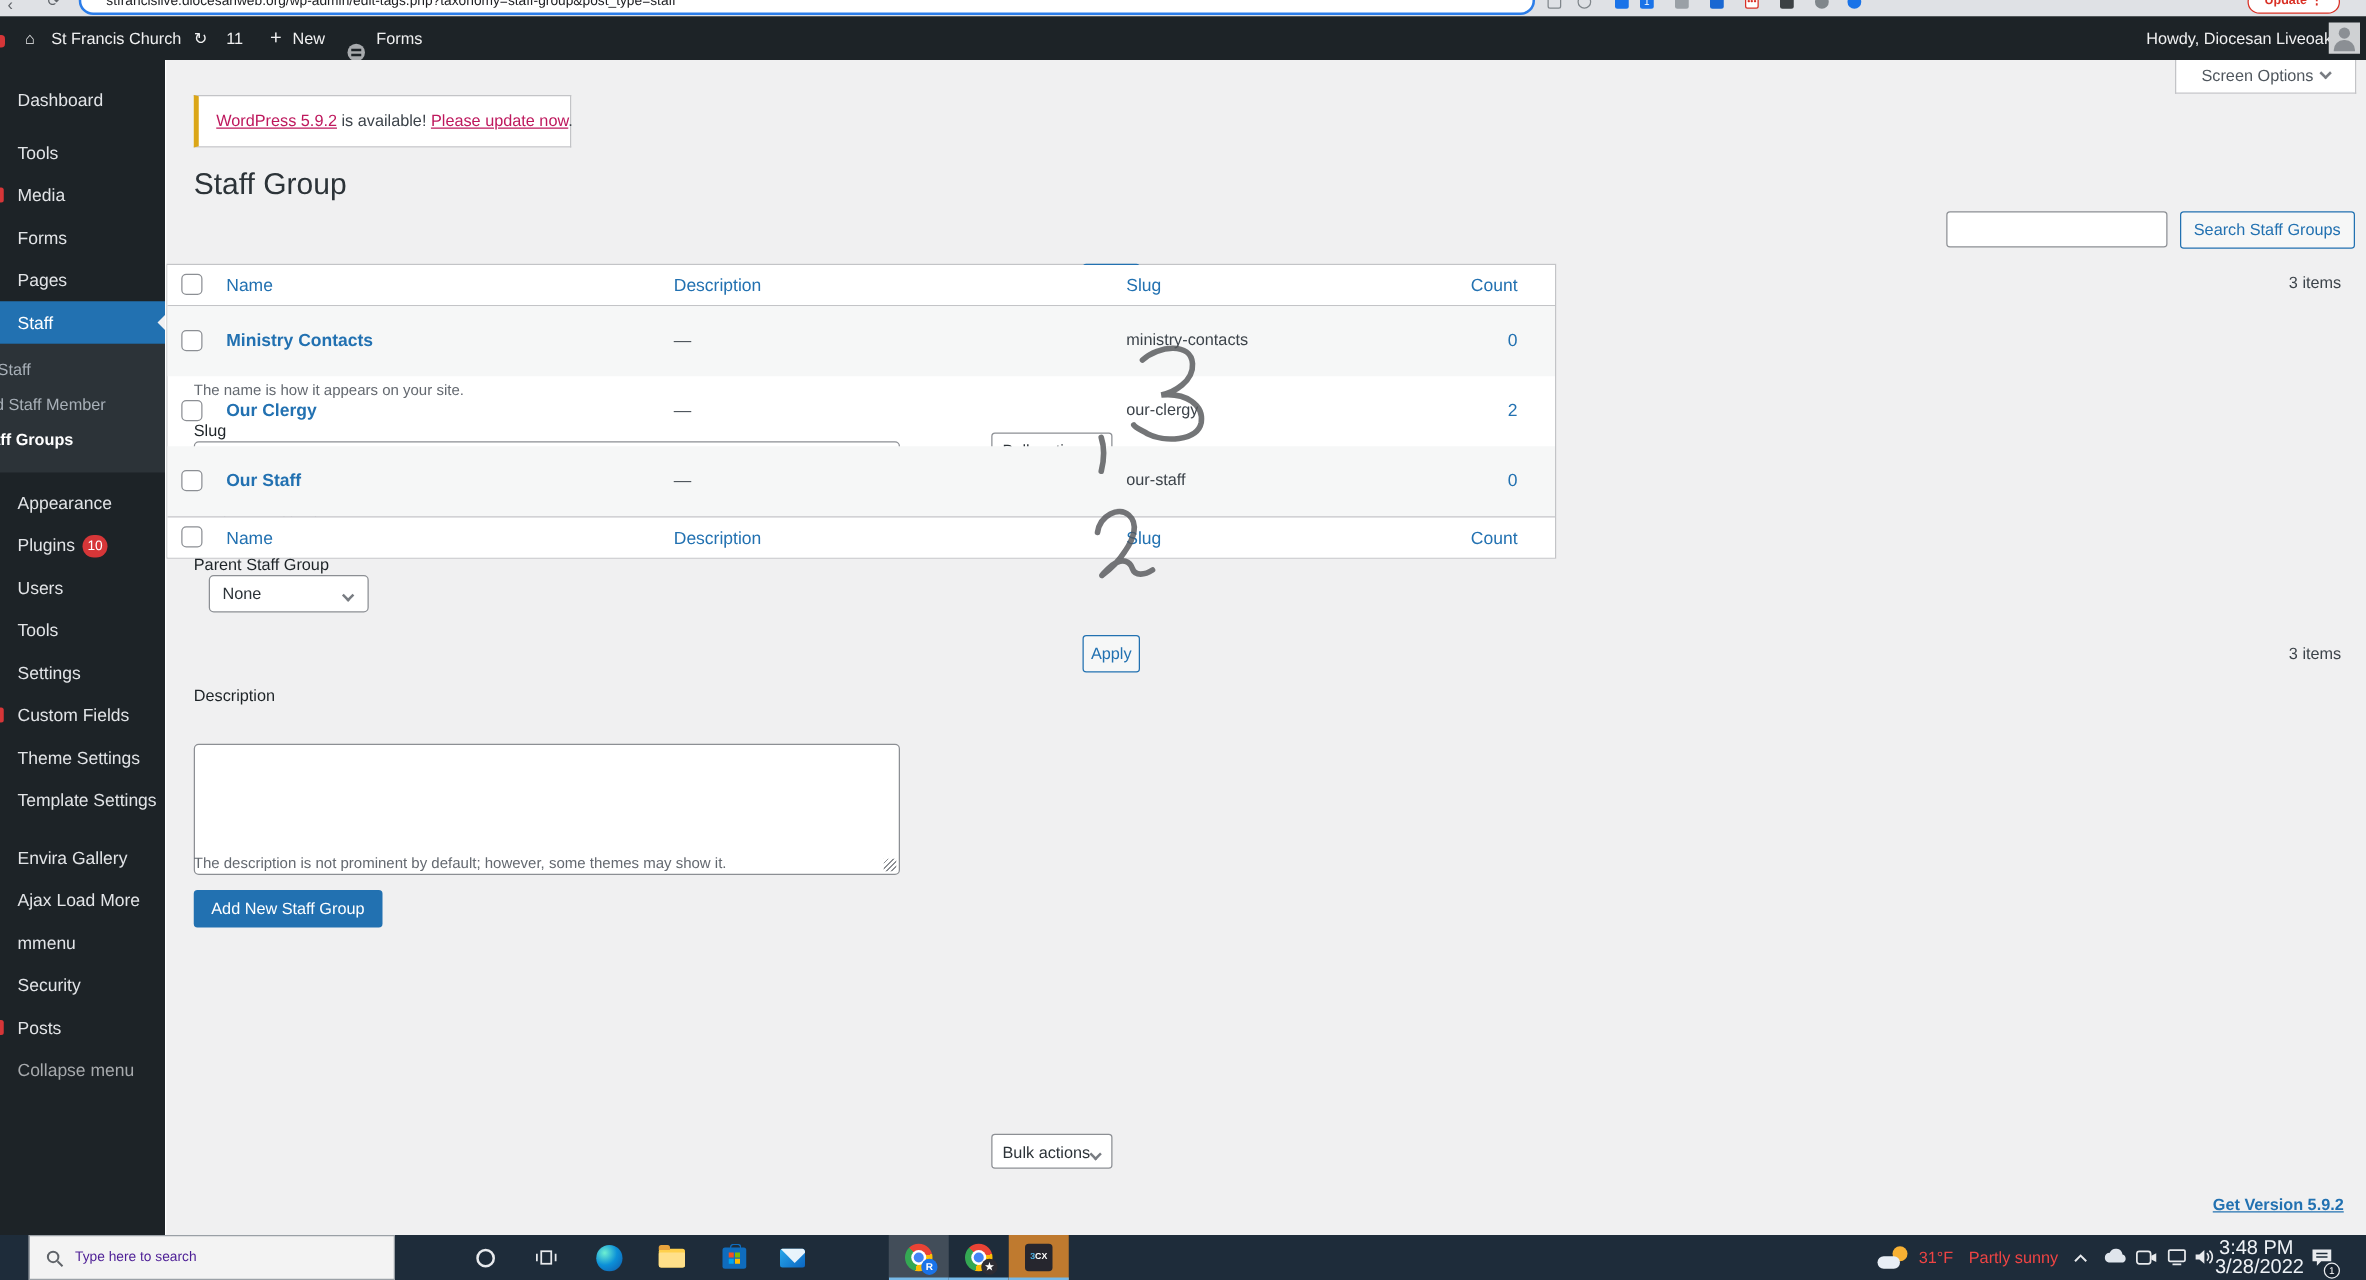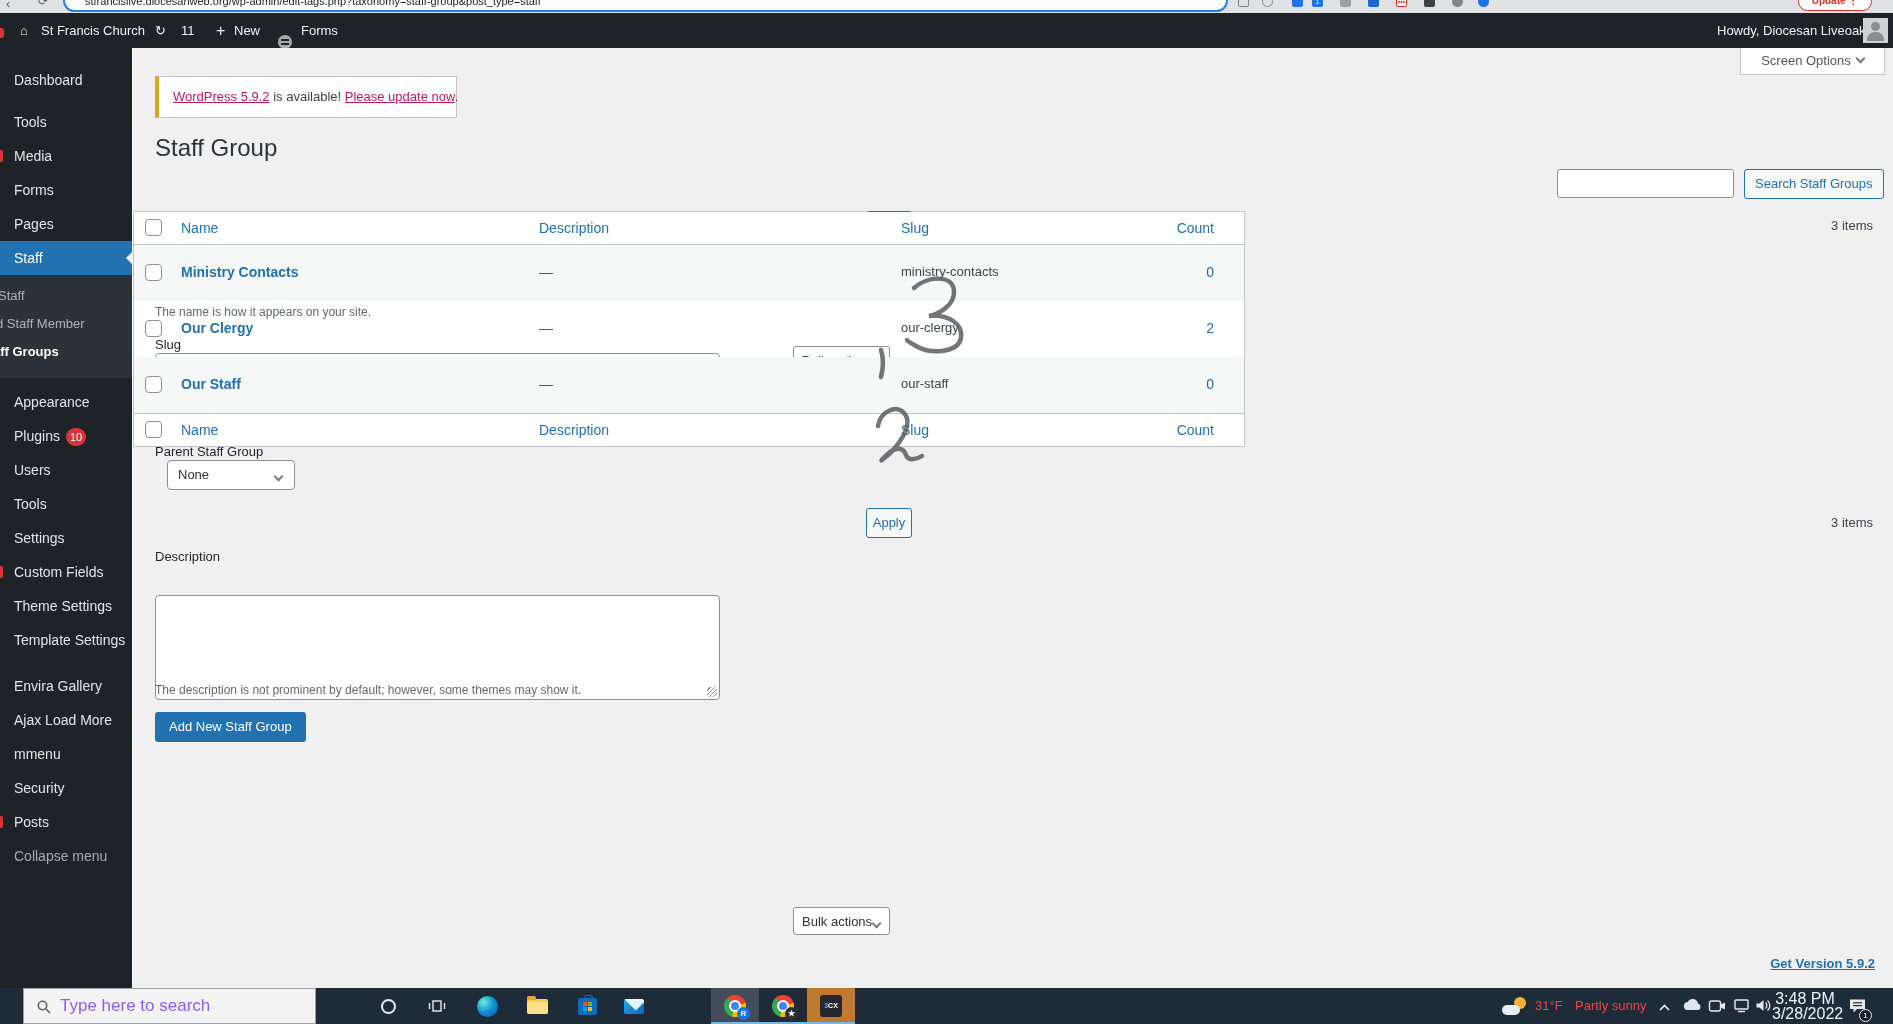--- a/index.html
+++ b/index.html
@@ -102,21 +102,21 @@
   #get-version { right:18px; top:908px; font-size:13px; color:#2271b1; text-decoration:underline; font-weight:bold; }
 
   
   #handwriting { left:694px; top:210px; width:150px; height:270px; pointer-events:none; }
 
   
   #taskbar { left:0; top:988px; width:1893px; height:36px; background:#1e2c3a; color:#eef2f6; }
   #tb-start { left:-8px; top:10px; width:16px; height:16px;
     background:conic-gradient(#fff 0 100%); clip-path:polygon(0 0,47% 0,47% 47%,0 47%,0 53%,47% 53%,47% 100%,0 100%,0 0);  }
   #tb-search { left:23px; top:0; width:293px; height:36px; background:#f3f3f3; border:1px solid #9aa0a6;
-    color:#8b5cf6; font-size:17px; line-height:34px; padding-left:36px; }
+    color:#4c1d95; font-size:11px; line-height:34px; padding-left:36px; }
   .tb-cell { top:0; width:48px; height:36px; display:flex; align-items:center; justify-content:center; }
   .tb-cell.open { box-shadow:inset 0 -2px 0 #76b9e8; }
   .tb-cell.focus { background:rgba(255,255,255,.16); }
   .tb-cell.attention { background:#bf7a2f; }
   #cortana-ring { width:15px; height:15px; border:2px solid #e8eaed; border-radius:50%; }
   .edge-ball { width:21px; height:21px; border-radius:50%;
     background:radial-gradient(circle at 32% 30%, #6df0d2 0%, #0c90d8 48%, #1057a8 100%); }
   .folder { position:relative; width:21px; height:15px; background:#ffd04c; border-radius:2px; }
   .folder:before { content:""; position:absolute; left:0; top:-3px; width:9px; height:4px; background:#e8a33d; border-radius:2px 2px 0 0; }
   .folder:after { content:""; position:absolute; left:0; top:3px; width:21px; height:12px; background:#ffe08a; border-radius:1px 1px 2px 2px; }

